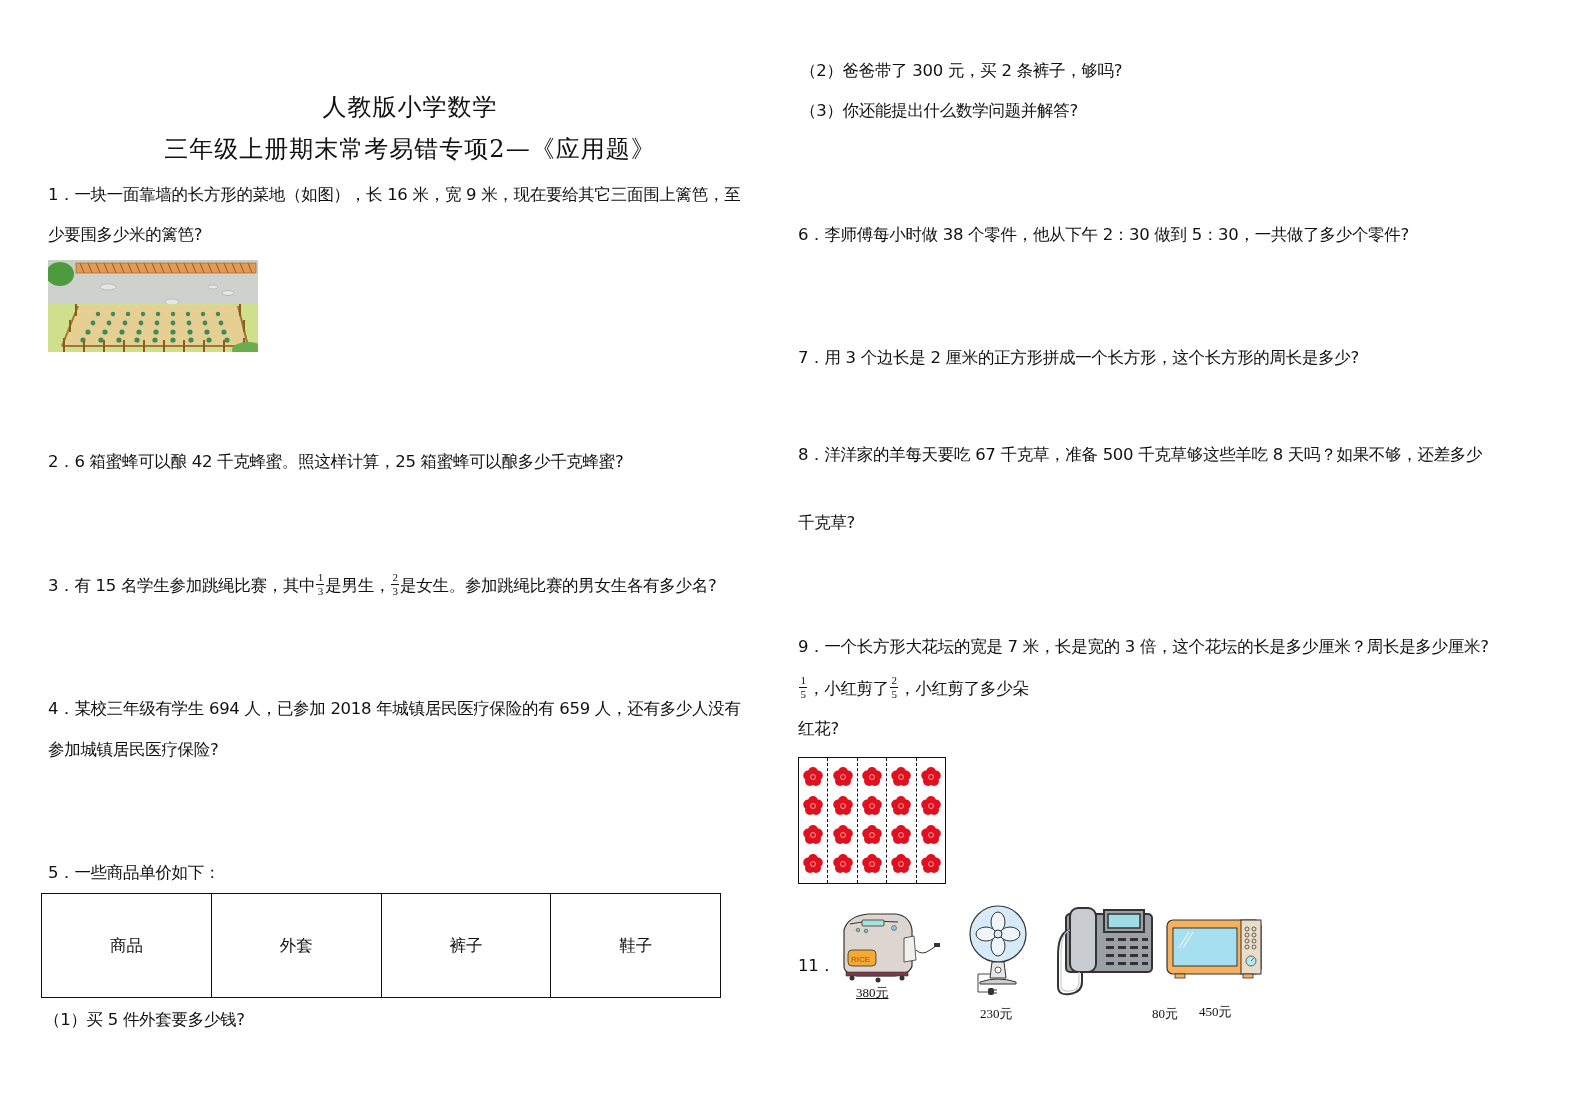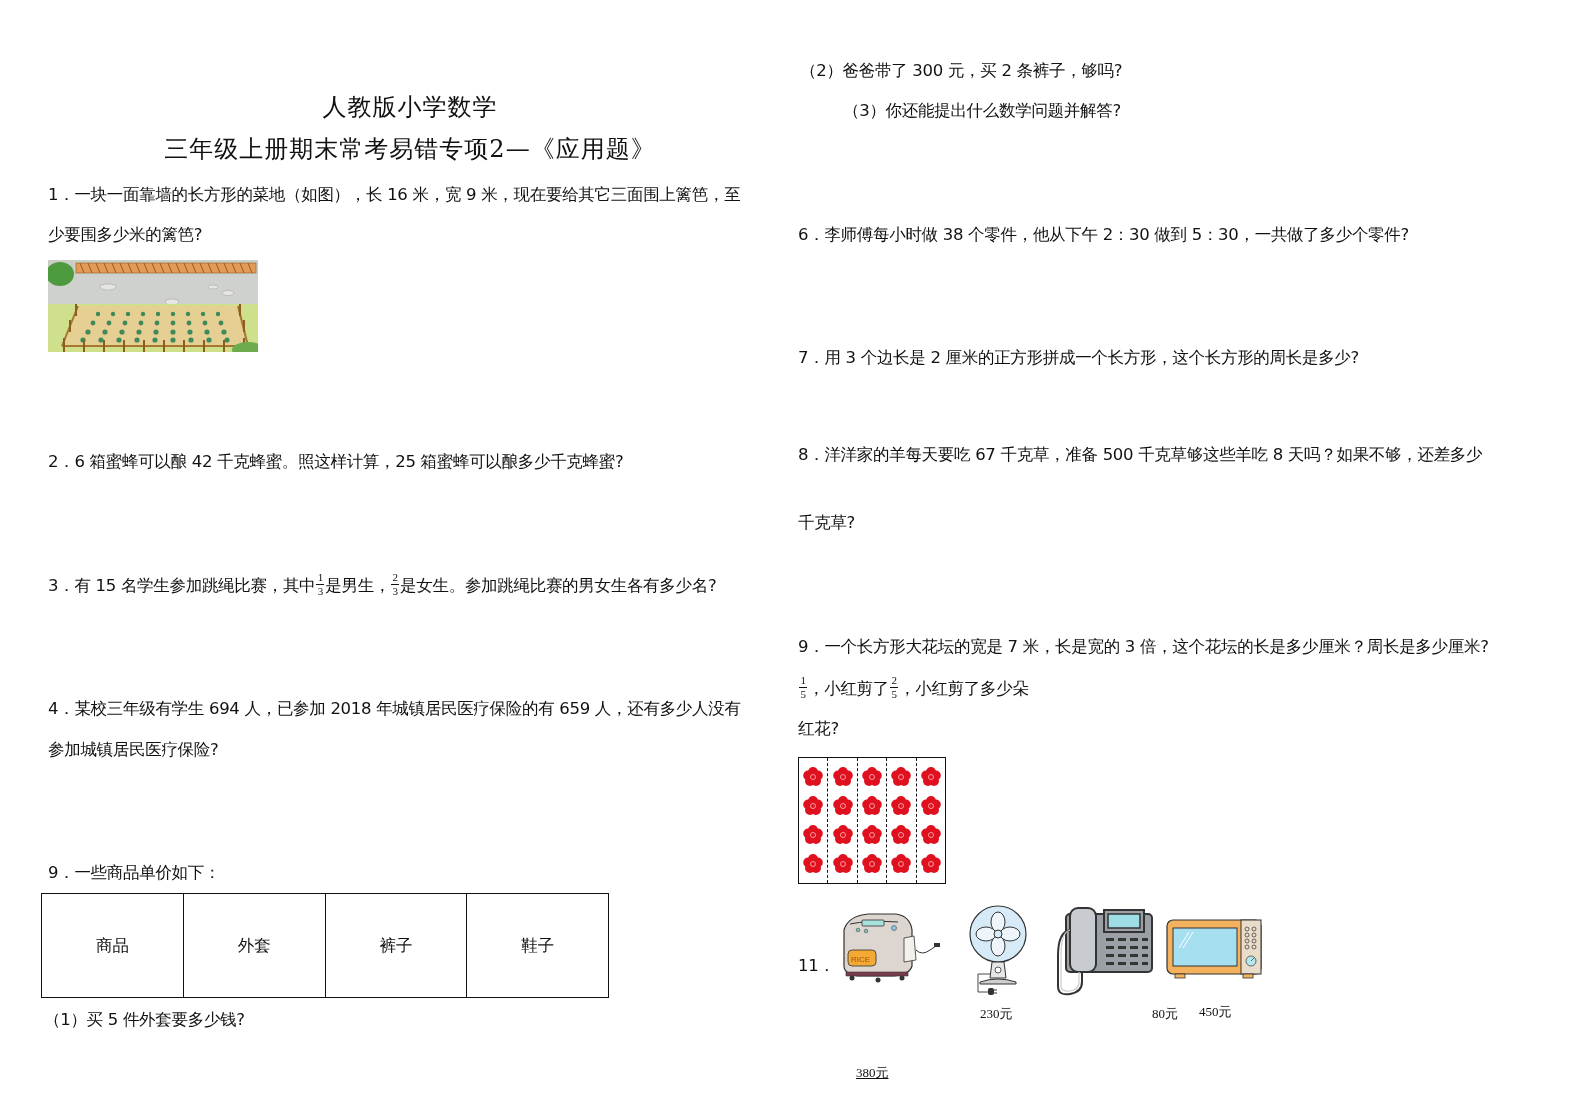--- a/index.html
+++ b/index.html
@@ -19,21 +19,21 @@
       font-family: "Liberation Serif", "DejaVu Serif", serif; font-size: 11px; line-height: 11px;
       margin: 0 1px; position: relative; top: -2px;
     }
     .frac .num, .frac .den { display: block; }
     .frac .bar { display: block; border-top: 1px solid #111; width: 8px; margin: 1px auto; }
     .garden {
       position: absolute; left: 48px; top: 260px; width: 210px; height: 92px; overflow: hidden;
     }
     table.prices {
       position: absolute; left: 41px; top: 893px; border-collapse: collapse;
-      width: 568px; height: 105px; font-size: 16.5px;
+      width: 680px; height: 105px; font-size: 16.5px;
     }
     table.prices td {
       border: 1.3px solid #111; text-align: center; width: 25%; height: 51px; padding: 0;
     }
     .flowers {
       position: absolute; left: 798px; top: 757px; width: 148px; height: 127px;
       border: 1.3px solid #111; box-sizing: border-box; display: flex;
     }
     .flowers .col {
       flex: 1; display: flex; flex-direction: column; justify-content: space-around; align-items: center;
@@ -159,35 +159,35 @@
 
 <div class="abs q" style="left:48px; top:451px;">2．6 箱蜜蜂可以酿 42 千克蜂蜜。照这样计算，25 箱蜜蜂可以酿多少千克蜂蜜?</div>
 
 <div class="abs q" style="left:48px; top:574px;">
   <span>3．有 15 名学生参加跳绳比赛，其中</span><span class="frac"><span class="num">1</span><span class="bar"></span><span class="den">3</span></span><span>是男生，</span><span class="frac"><span class="num">2</span><span class="bar"></span><span class="den">3</span></span><span>是女生。参加跳绳比赛的男女生各有多少名?</span>
 </div>
 
 <div class="abs q" style="left:48px; top:698px;">4．某校三年级有学生 694 人，已参加 2018 年城镇居民医疗保险的有 659 人，还有多少人没有</div>
 <div class="abs q" style="left:48px; top:739px;">参加城镇居民医疗保险?</div>
 
-<div class="abs q" style="left:48px; top:862px;">9．一些商品单价如下：</div>
+<div class="abs q" style="left:48px; top:862px;">5．一些商品单价如下：</div>
 <table class="prices">
   <tbody>
       <tr>
     <td>商品</td>
     <td>外套</td>
     <td>裤子</td>
     <td>鞋子</td>
   </tr>
 </tbody>
   </table>
 <div class="abs q" style="left:44px; top:1009px;">（1）买 5 件外套要多少钱?</div>
 
 <div class="abs q" style="left:800px; top:60px;">（2）爸爸带了 300 元，买 2 条裤子，够吗?</div>
-<div class="abs q" style="left:800px; top:100px;margin-left:43px;">（3）你还能提出什么数学问题并解答?</div>
+<div class="abs q" style="left:800px; top:100px;">（3）你还能提出什么数学问题并解答?</div>
 
 <div class="abs q" style="left:798px; top:224px;">6．李师傅每小时做 38 个零件，他从下午 2：30 做到 5：30，一共做了多少个零件?</div>
 <div class="abs q" style="left:798px; top:347px;">7．用 3 个边长是 2 厘米的正方形拼成一个长方形，这个长方形的周长是多少?</div>
 <div class="abs q" style="left:798px; top:444px;">8．洋洋家的羊每天要吃 67 千克草，准备 500 千克草够这些羊吃 8 天吗？如果不够，还差多少</div>
 <div class="abs q" style="left:798px; top:512px;">千克草?</div>
 
 <div class="abs q" style="left:798px; top:636px;">9．一个长方形大花坛的宽是 7 米，长是宽的 3 倍，这个花坛的长是多少厘米？周长是多少厘米?</div>
 
 <div class="abs q" style="left:798px; top:677px;">
   <span class="frac"><span class="num">1</span><span class="bar"></span><span class="den">5</span></span><span>，小红剪了</span><span class="frac"><span class="num">2</span><span class="bar"></span><span class="den">5</span></span><span>，小红剪了多少朵</span>
@@ -421,21 +421,21 @@
     <text x="13" y="52" font-size="8" font-family="Liberation Sans, sans-serif" fill="#a2530c">RICE</text>
     <path d="M66 28 L76 26 L78 50 L66 52 Z" fill="#f4f0ec" stroke="#333" stroke-width="0.8"></path>
     <path d="M8 62 L70 62 L70 66 L8 66 Z" fill="#7a3c4c" stroke="#333" stroke-width="0.6"></path>
     <circle cx="14" cy="68" r="2.5" fill="#333"></circle>
       <circle cx="40" cy="70" r="2.5" fill="#333"></circle>
       <circle cx="64" cy="68" r="2.5" fill="#333"></circle>
     <path d="M78 40 Q84 46 92 40 L98 36" fill="none" stroke="#333" stroke-width="1"></path>
     <rect x="96" y="33" width="6" height="4" fill="#333"></rect>
   </svg>
 </div>
-<div class="price-label" style="left:856px; top:1064px;text-decoration:underline;">380元</div>
+<div class="price-label" style="left:856px; top:984px;text-decoration:underline;">380元</div>
 
 <div class="appliance" style="left:966px; top:904px;">
   <svg width="64" height="96" viewBox="0 0 64 96">
     <circle cx="32" cy="30" r="28" fill="#d7eaf7" stroke="#333" stroke-width="1.2"></circle>
     <g fill="#eef6fc" stroke="#333" stroke-width="1">
       <ellipse cx="32" cy="18" rx="7" ry="10"></ellipse>
       <ellipse cx="44" cy="30" rx="10" ry="7"></ellipse>
       <ellipse cx="32" cy="42" rx="7" ry="10"></ellipse>
       <ellipse cx="20" cy="30" rx="10" ry="7"></ellipse>
     </g>

